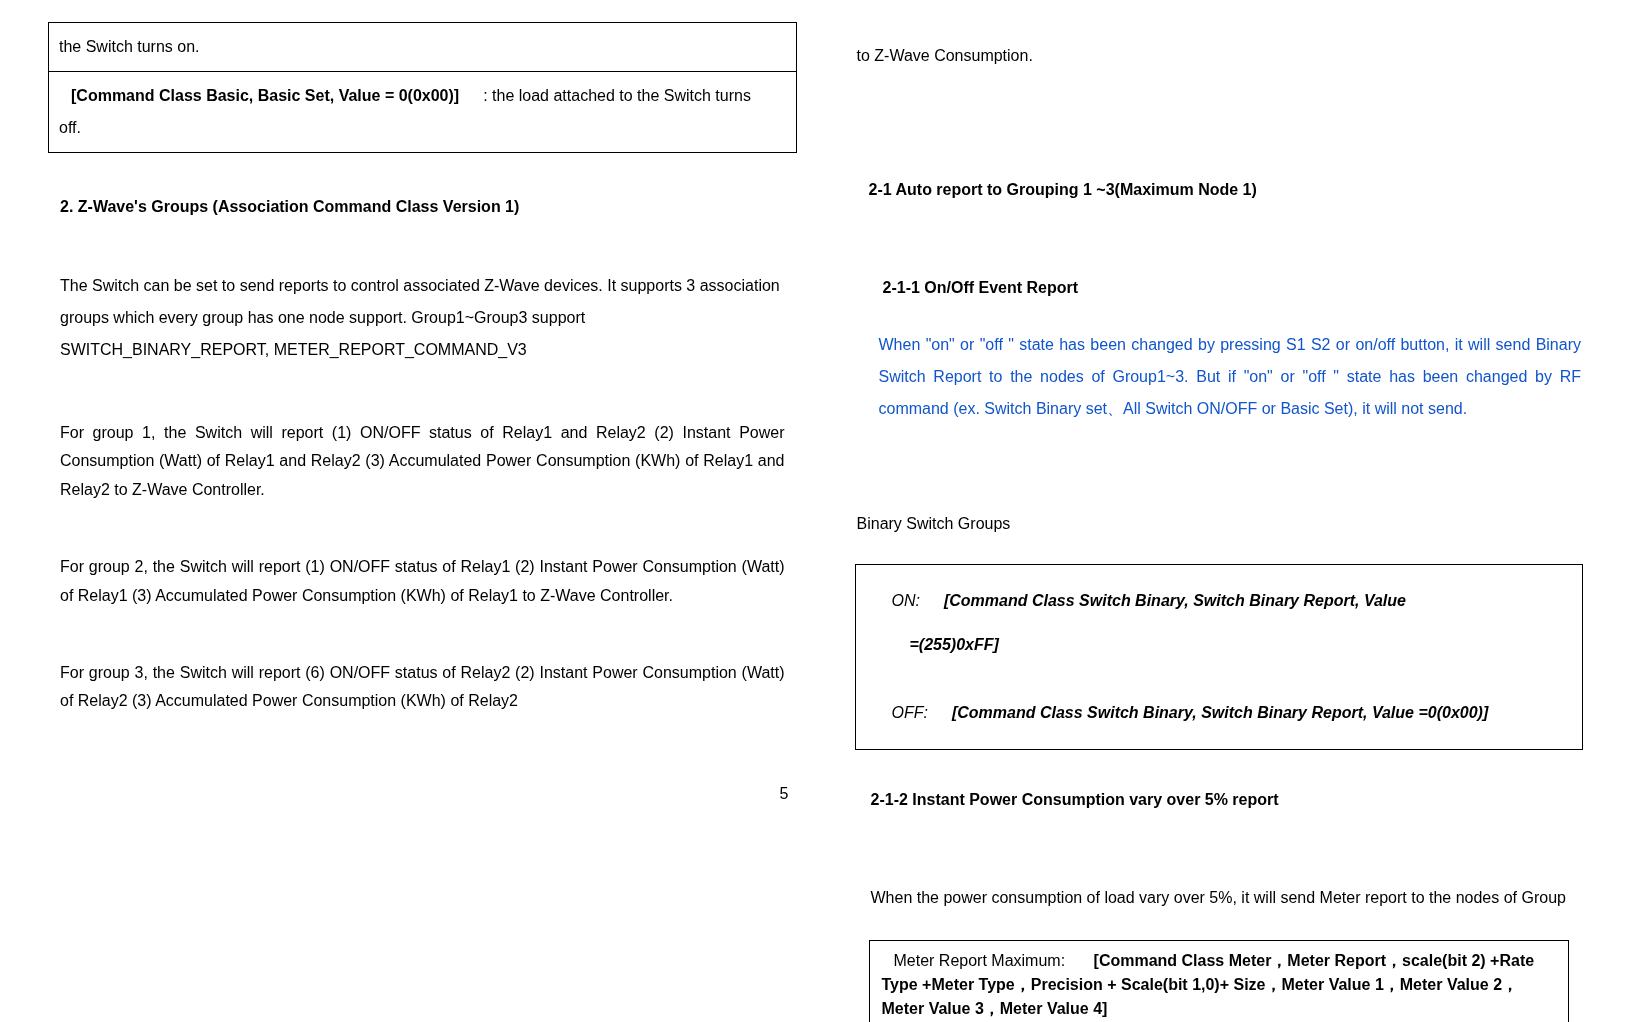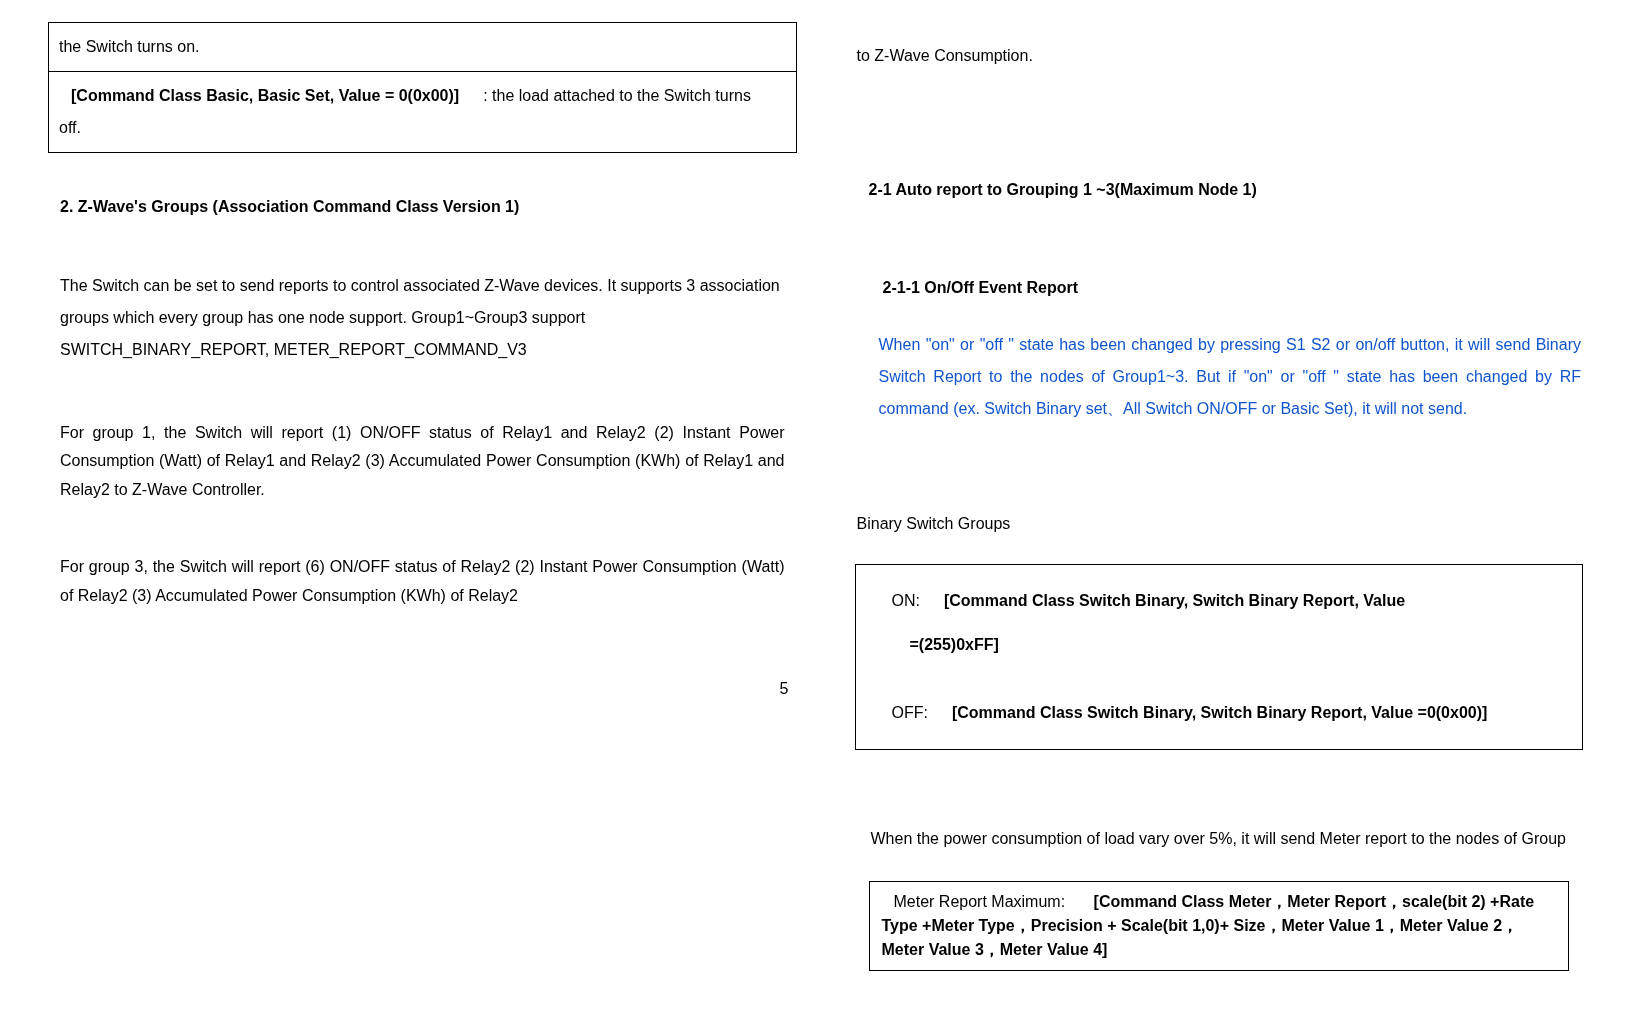--- a/index.html
+++ b/index.html
@@ -40,20 +40,21 @@
     .page-num {
       text-align: right;
       padding-right: 8px;
       margin-top: 40px;
     }
     .box {
       border: 1.5px solid #000;
       padding: 8px 12px;
       margin: 14px 10px 24px 10px;
       line-height: 2;
+      font-style: italic;
     }
     .box2 {
       border: 1.5px solid #000;
       padding: 8px 12px;
       margin: 14px 24px 8px 24px;
       line-height: 1.5;
     }
     .sub-heading {
       font-weight: bold;
       margin: 12px 0 6px 12px;
@@ -86,20 +87,21 @@
     </td>
         </tr>
   </tbody>
     </table>
 
   <div class="heading">2.    Z-Wave's Groups (Association Command Class Version 1)</div>
 
   <p class="tight" style="line-height:2;">The Switch can be set to send reports to control associated Z-Wave devices.  It supports 3 association groups which every group has one node support. Group1~Group3 support SWITCH_BINARY_REPORT, METER_REPORT_COMMAND_V3</p>
   <br>
   <p class="justify">For group 1, the Switch will report (1) ON/OFF status of Relay1 and Relay2 (2) Instant Power Consumption (Watt) of Relay1 and Relay2 (3) Accumulated Power Consumption (KWh) of Relay1 and Relay2 to Z-Wave Controller.</p>
+  <p class="justify">For group 2, the Switch will report (1) ON/OFF status of Relay1 (2) Instant Power Consumption (Watt) of Relay1 (3) Accumulated Power Consumption (KWh) of Relay1 to Z-Wave Controller.</p>
   <p class="justify tight">For group 3, the Switch will report (6) ON/OFF status of Relay2 (2) Instant Power Consumption (Watt) of Relay2 (3) Accumulated Power Consumption (KWh) of Relay2</p>
 
   <div class="page-num">5</div>
 </div>
 
 <div class="col col-right">
   <p class="plain">to Z-Wave Consumption.</p>
   <br><br>
   <div class="sub-heading">2-1 Auto report to Grouping 1 ~3(Maximum Node 1)</div>
   <br>
@@ -111,19 +113,20 @@
   <div class="box">
     <div>
       <span>ON:</span><span class="bold">[Command Class Switch Binary, Switch Binary Report, Value</span>
       <span class="bold indent-box">=(255)0xFF]</span>
     </div>
     <div>
       <span>OFF:</span><span class="bold">[Command Class Switch Binary, Switch Binary Report, Value =0(0x00)]</span>
     </div>
   </div>
 
+  <div class="sub-heading" style="margin-left:14px;">2-1-2 Instant Power Consumption vary over 5% report</div>
   <br>
   <p class="plain" style="text-indent:14px;line-height:2;">When the power consumption of load vary over 5%, it will send Meter report to the nodes of Group</p>
 
   <div class="box2">
     <span>Meter Report Maximum: </span><span class="bold">[Command Class Meter，Meter Report，scale(bit 2) +Rate Type +Meter Type，Precision + Scale(bit 1,0)+ Size，Meter Value 1，Meter Value 2，Meter Value 3，Meter Value 4]</span>
   </div>
 </div>
 
 </body></html>

